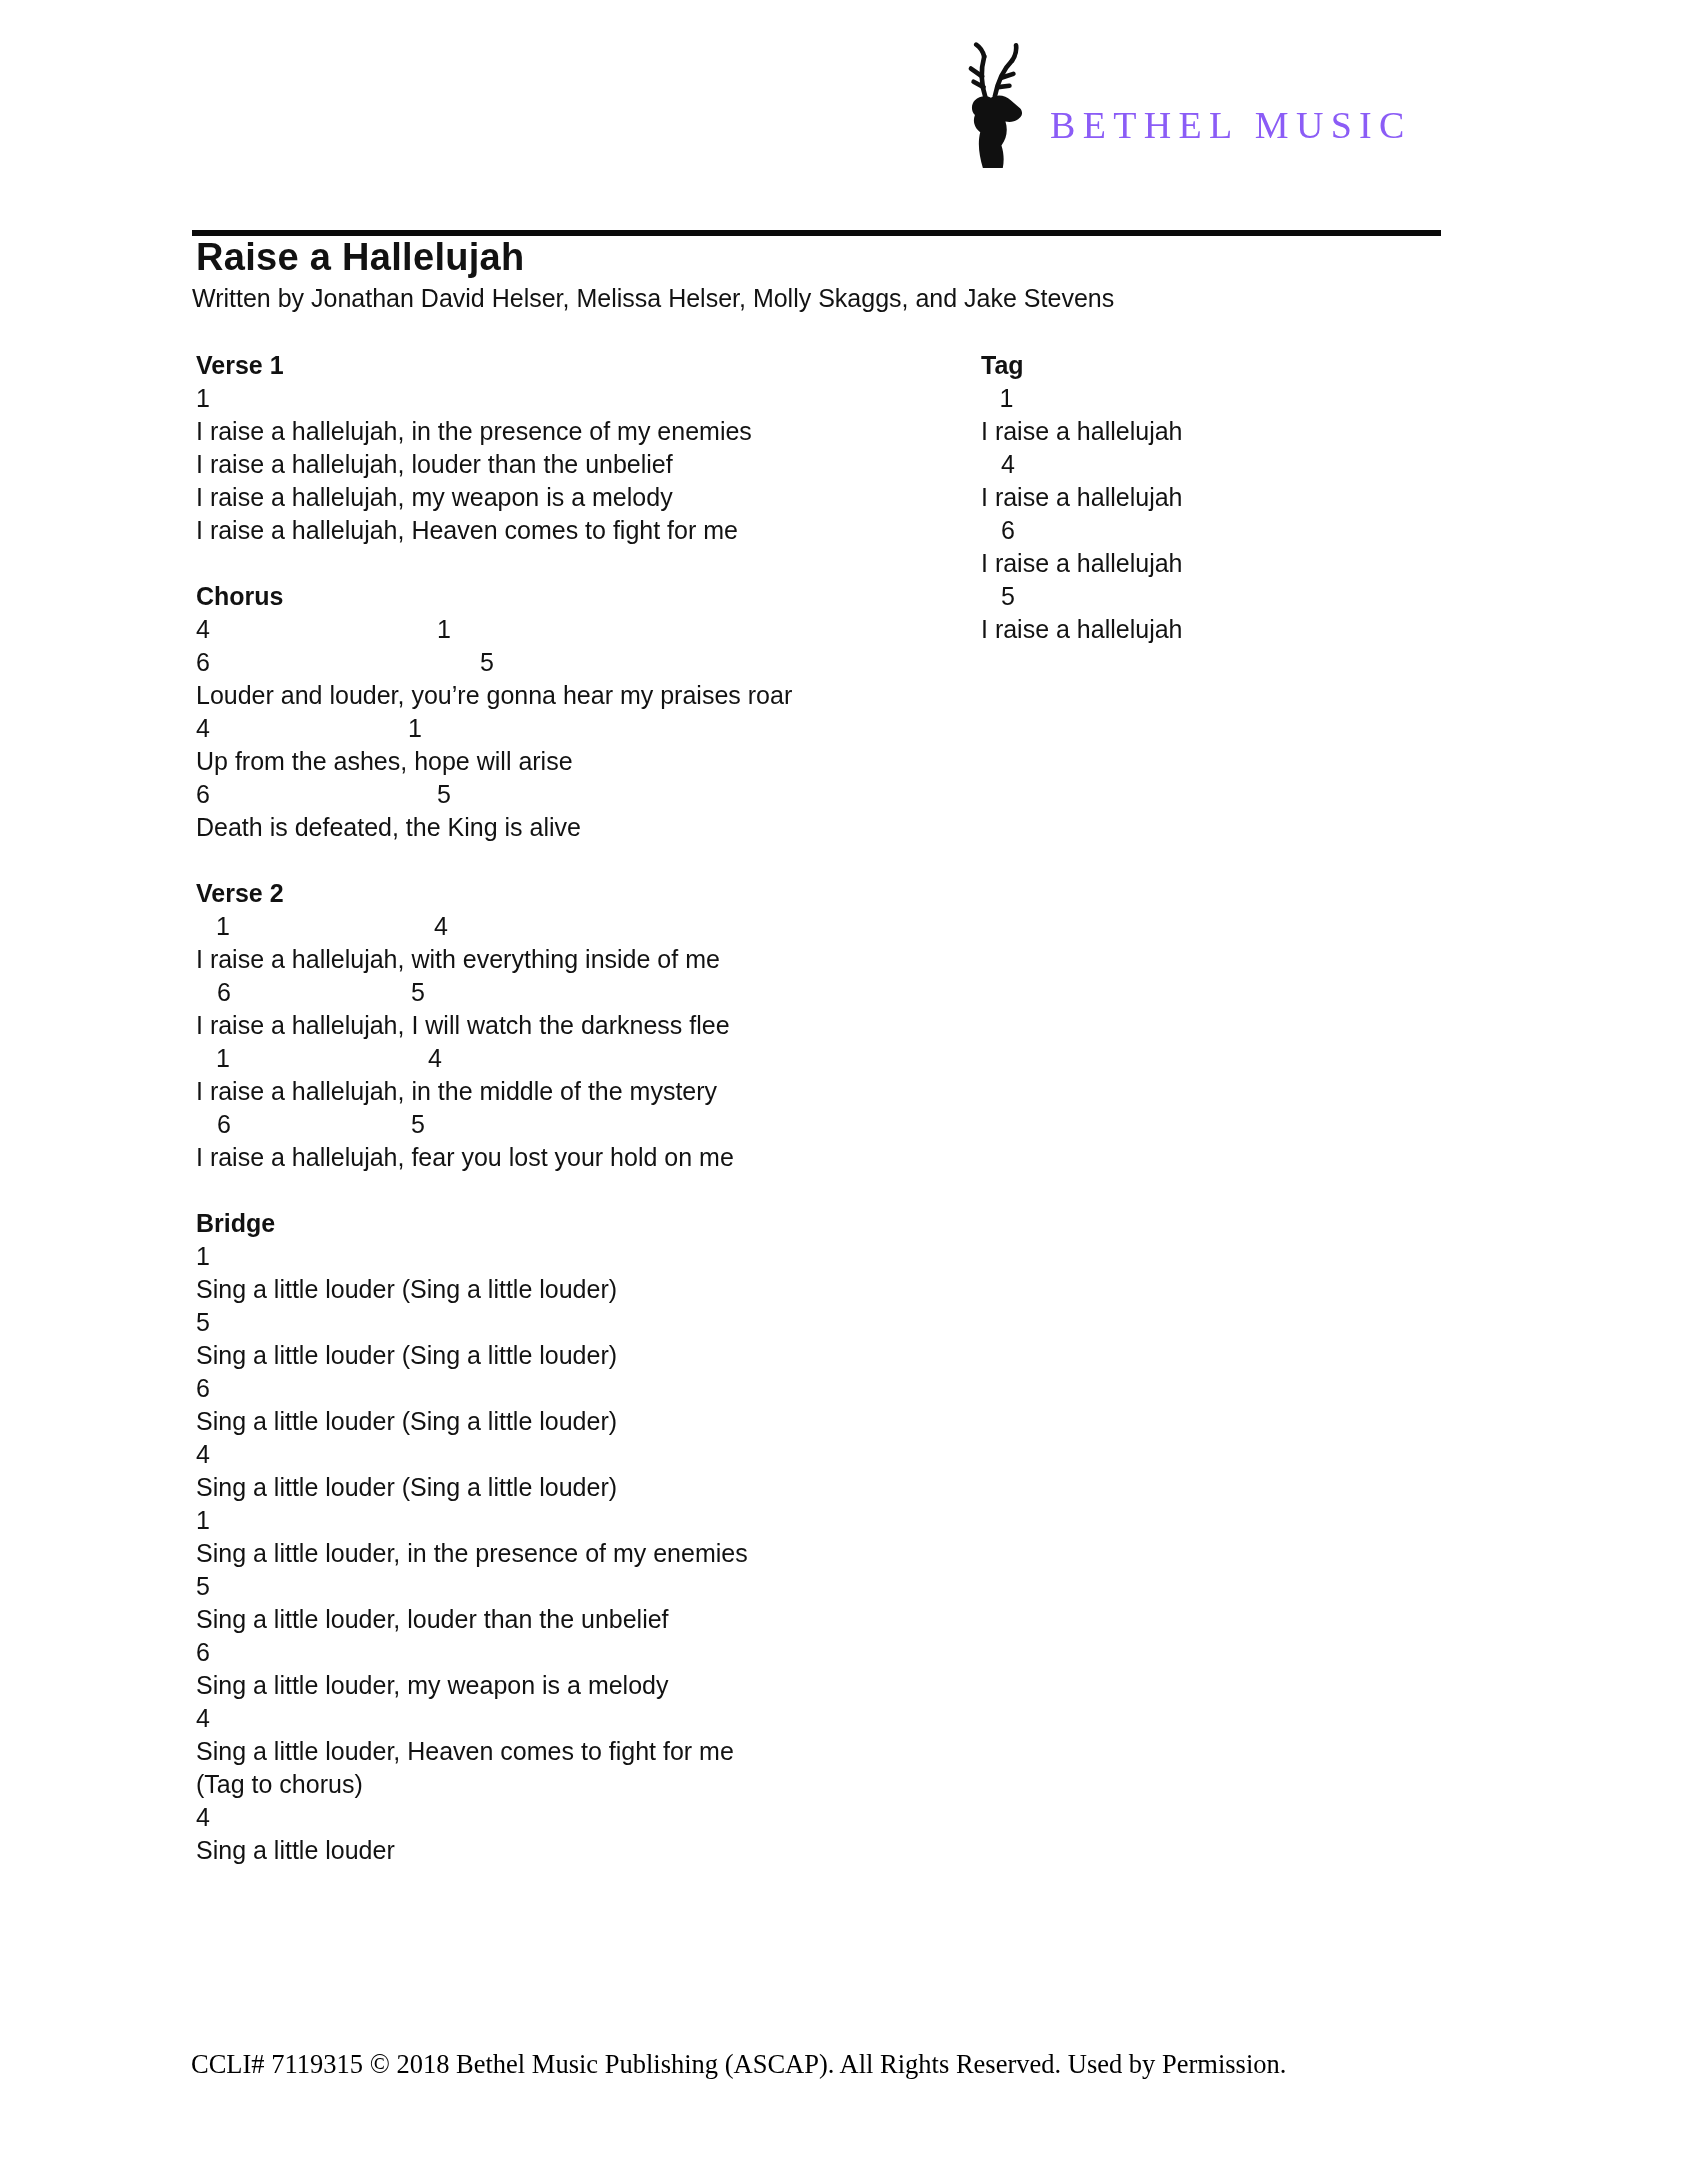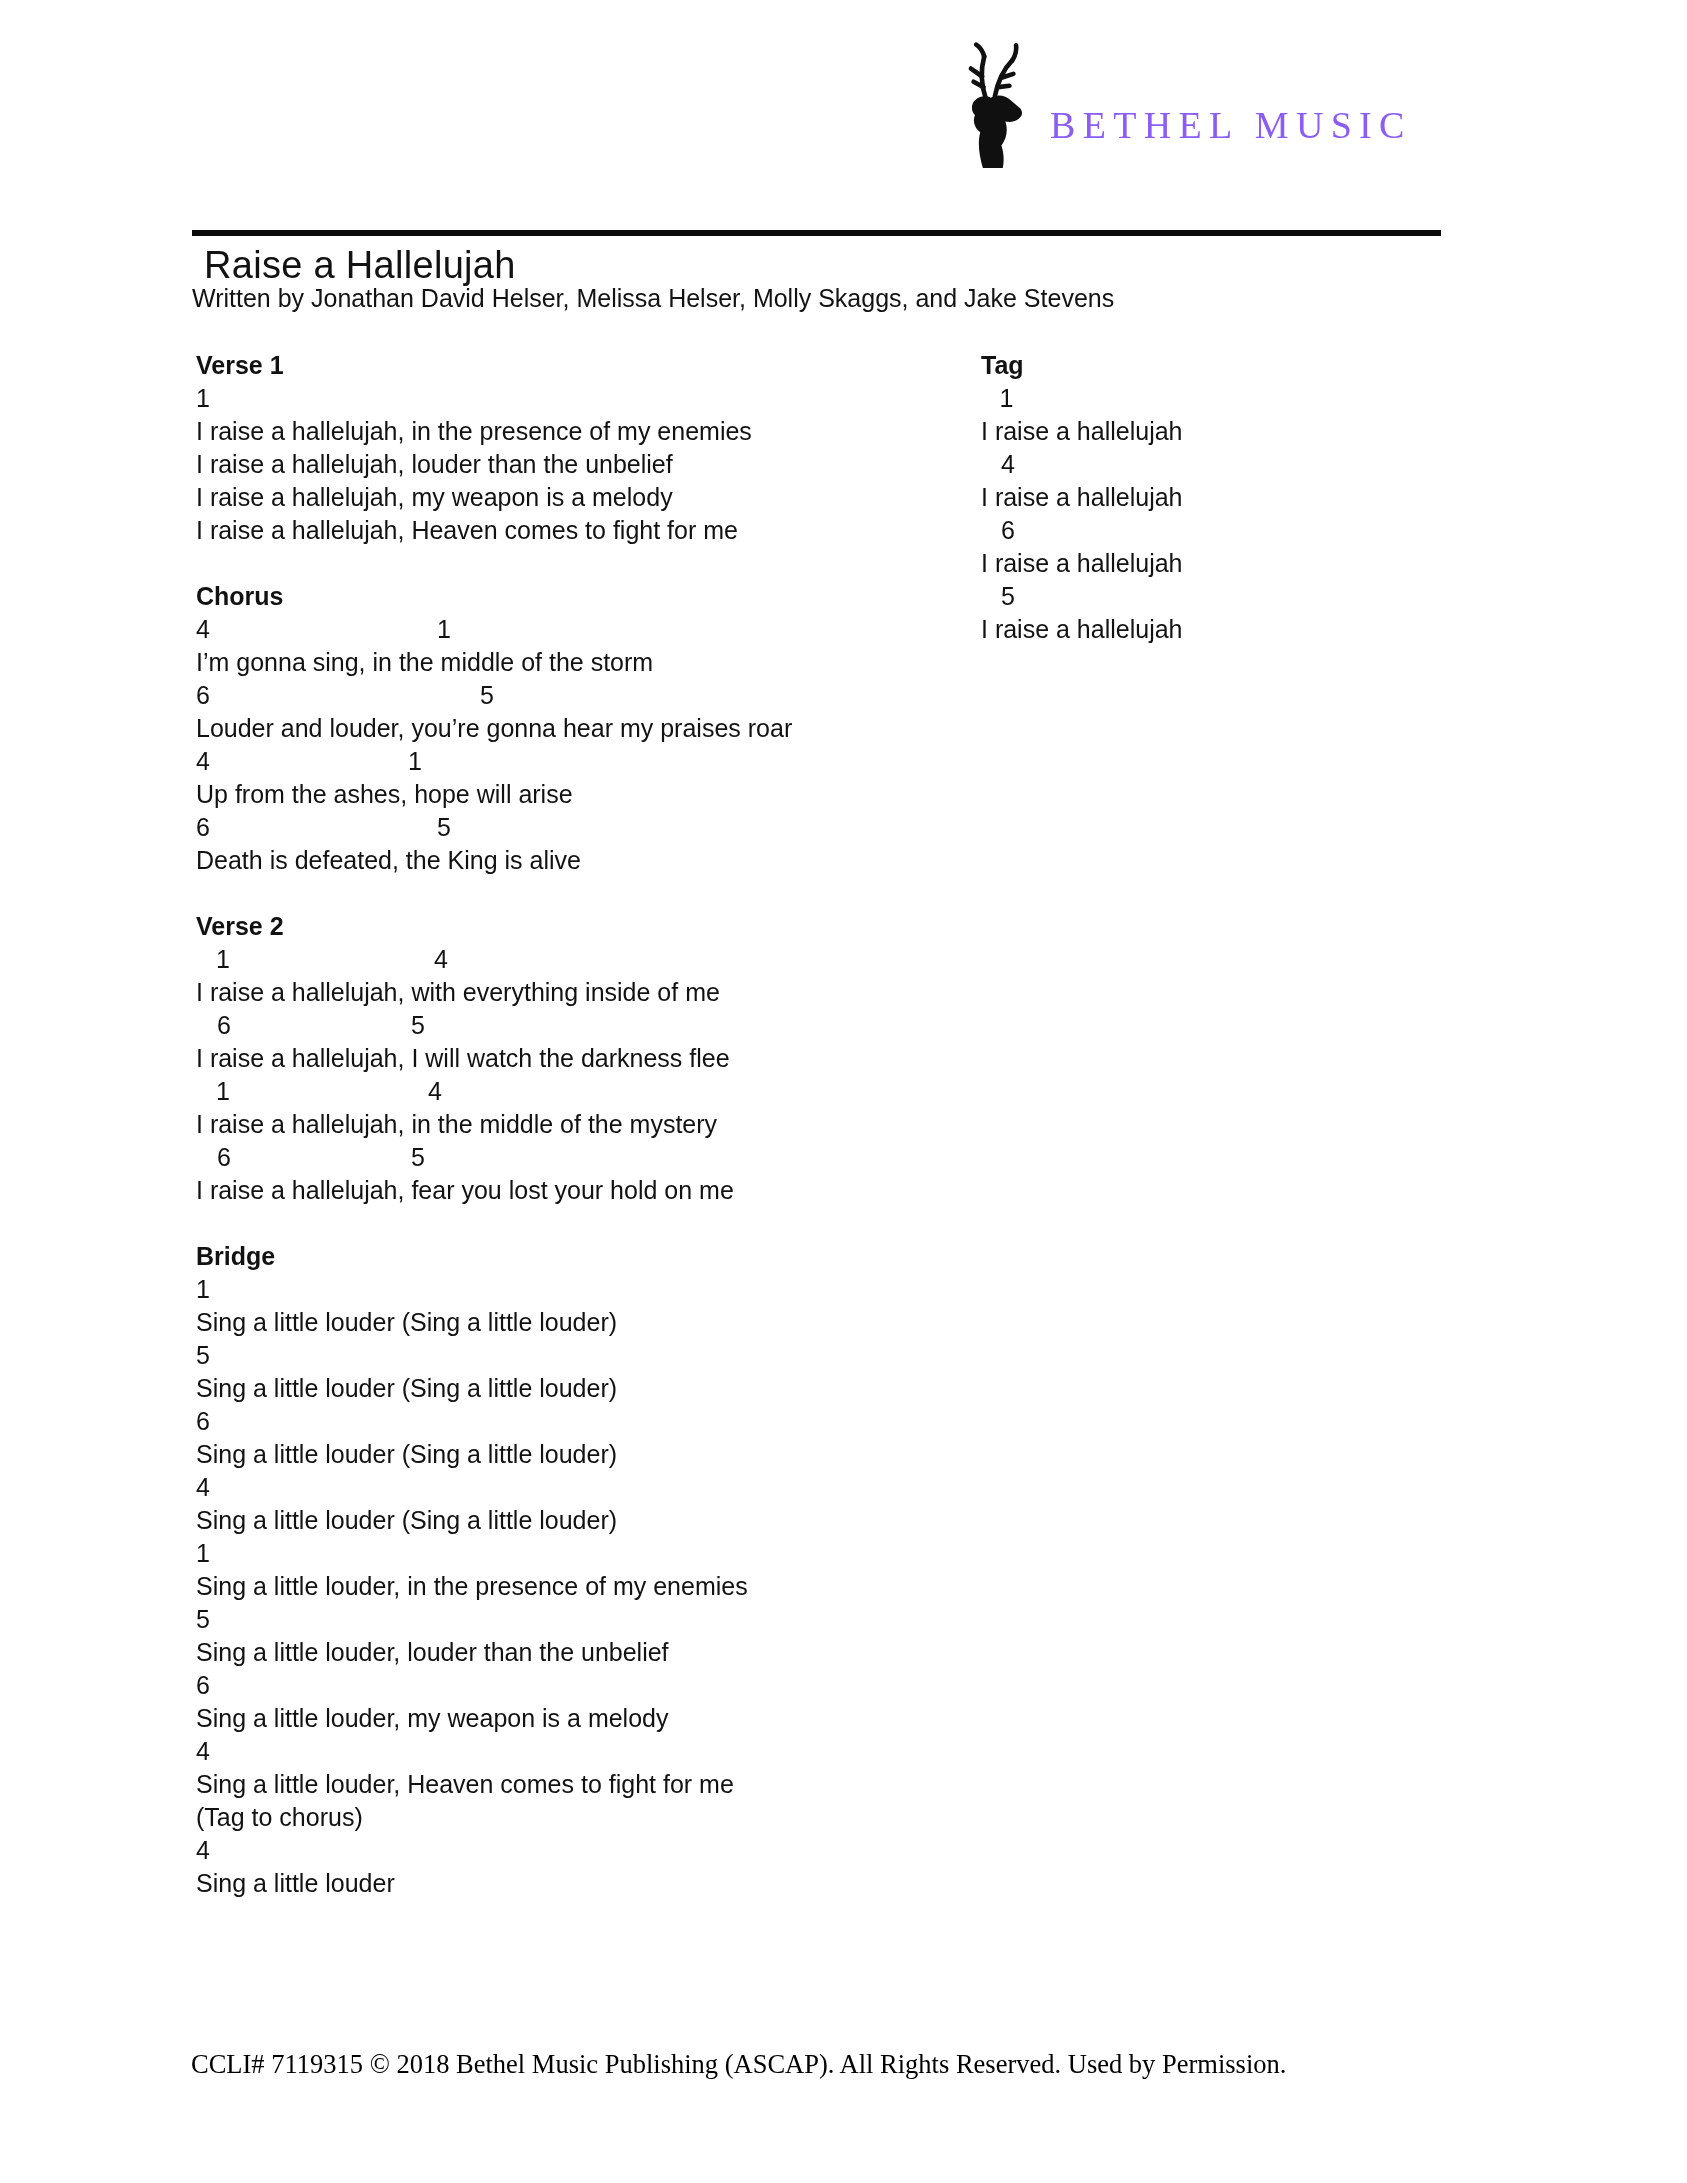--- a/index.html
+++ b/index.html
@@ -12,22 +12,22 @@
   .logo svg{position:absolute;left:0;top:0;}
   .logo-text{
     position:absolute;left:99px;top:61px;
     font-family:"Liberation Serif",serif;font-size:38px;letter-spacing:7.3px;
     white-space:nowrap;color:#8b5cf6;
   }
   
   .rule{position:absolute;left:192px;top:230px;width:1249px;height:6px;background:#0a0a0a;}
   
   .title{
-    position:absolute;left:192px;top:233px;margin:12px;
-    font-size:38px;line-height:41px;font-weight:normal;letter-spacing:0.3px;
+    position:absolute;left:192px;top:233px;margin:4px;
+    font-size:38px;line-height:41px;font-weight:bold;letter-spacing:0.3px;
   }
   .byline{position:absolute;left:192px;top:282px;font-size:25px;line-height:33px;}
   
   .columns{position:absolute;left:192px;top:349px;width:1495px;}
   [data-name="column-left"]{position:absolute;left:4px;top:0;width:787px;}
   [data-name="column-right"]{position:absolute;left:789px;top:0;width:516px;}
   section{margin:0 0 33px 0;}
   .heading{height:33px;line-height:33px;font-size:25px;font-weight:bold;}
   .line{height:33px;line-height:33px;font-size:25px;position:relative;white-space:pre;}
   .chord{position:absolute;top:0;height:33px;line-height:33px;font-size:25px;}
@@ -73,21 +73,20 @@
           <div class="heading" data-name="section-heading">Verse 1</div>
           <div class="line" data-name="chord-line"><span class="chord" data-name="chord" style="left: 0px;">1</span></div>
           <div class="line" data-name="lyric-line">I raise a hallelujah, in the presence of my enemies</div>
           <div class="line" data-name="lyric-line">I raise a hallelujah, louder than the unbelief</div>
           <div class="line" data-name="lyric-line">I raise a hallelujah, my weapon is a melody</div>
           <div class="line" data-name="lyric-line">I raise a hallelujah, Heaven comes to fight for me</div>
         </section>
         <section data-name="section-chorus">
           <div class="heading" data-name="section-heading">Chorus</div>
           <div class="line" data-name="chord-line"><span class="chord" data-name="chord" style="left: 0px;">4</span><span class="chord" data-name="chord" style="left: 241px;">1</span></div>
-          <div class="line" data-name="lyric-line">I’m gonna sing, in the middle of the storm</div>
           <div class="line" data-name="chord-line"><span class="chord" data-name="chord" style="left: 0px;">6</span><span class="chord" data-name="chord" style="left: 284px;">5</span></div>
           <div class="line" data-name="lyric-line">Louder and louder, you’re gonna hear my praises roar</div>
           <div class="line" data-name="chord-line"><span class="chord" data-name="chord" style="left: 0px;">4</span><span class="chord" data-name="chord" style="left: 212px;">1</span></div>
           <div class="line" data-name="lyric-line">Up from the ashes, hope will arise</div>
           <div class="line" data-name="chord-line"><span class="chord" data-name="chord" style="left: 0px;">6</span><span class="chord" data-name="chord" style="left: 241px;">5</span></div>
           <div class="line" data-name="lyric-line">Death is defeated, the King is alive</div>
         </section>
         <section data-name="section-verse-2">
           <div class="heading" data-name="section-heading">Verse 2</div>
           <div class="line" data-name="chord-line"><span class="chord" data-name="chord" style="left: 20px;">1</span><span class="chord" data-name="chord" style="left: 238px;">4</span></div>

